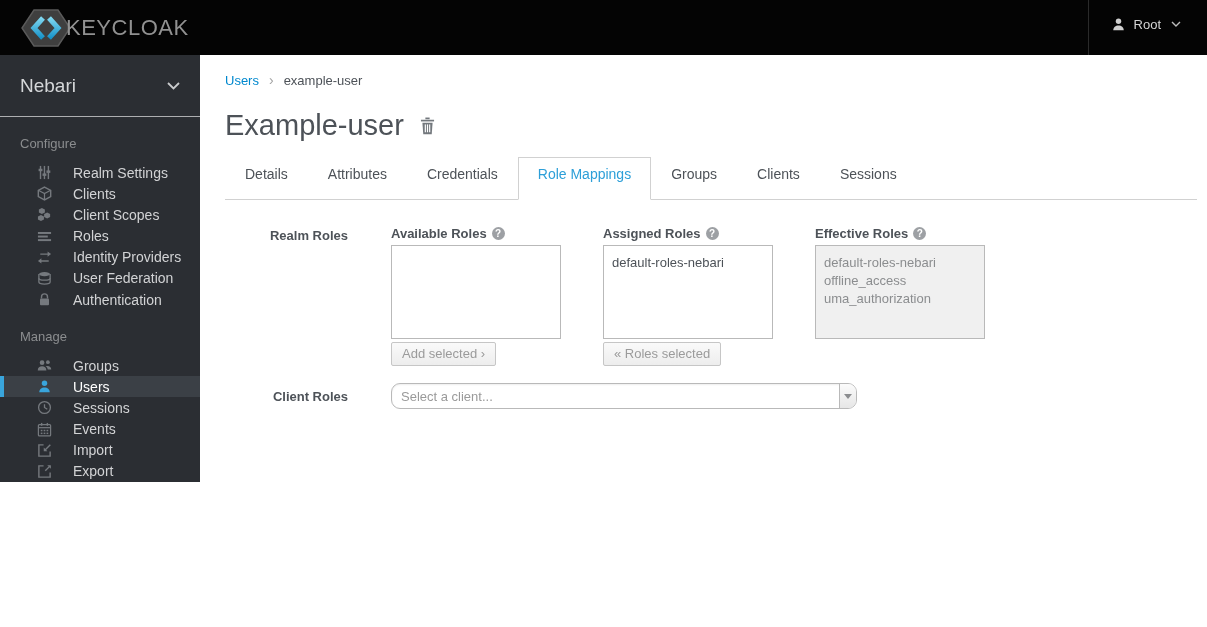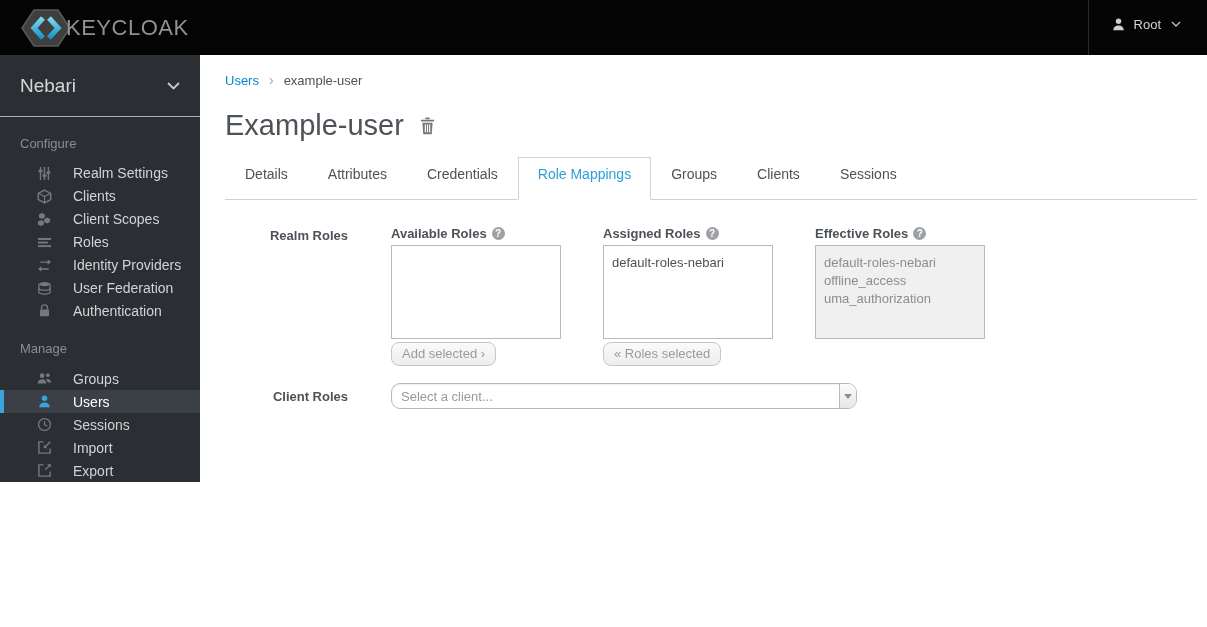--- a/index.html
+++ b/index.html
@@ -55,21 +55,21 @@
   .cols { display:flex; gap:42px; margin-left:43px; }
   .role-col { width:170px; }
   .col-label { display:flex; align-items:center; gap:5px; font-weight:600; margin-bottom:4px; }
   .help-icon { width:13px; height:13px; border-radius:50%; background:#9da0a4; color:#fff; font-size:10px;
     font-weight:700; display:inline-flex; align-items:center; justify-content:center; cursor:pointer; flex-shrink:0; }
   .listbox { height:94px; border:1px solid #b9b9b9; background:#fff; padding:8px 0; overflow:auto; cursor:default; }
   .listbox.disabled { background:#f0f0f0; }
   .lb-item { line-height:18px; padding:0 8px; color:#4d5258; white-space:nowrap; }
   .listbox.disabled .lb-item { color:#8b8d8f; }
   .lb-btn { margin-top:3px; padding:3px 10px 4px; font-size:13px; color:#9b9b9b;
-    background:linear-gradient(#fafafa,#ededed); border:1px solid #c6c6c6; border-radius:8px; cursor:pointer;
+    background:linear-gradient(#fafafa,#ededed); border:1px solid #c6c6c6; border-radius:2px; cursor:pointer;
     font-family:inherit; }
 
   .form-row.client { margin-top:17px; align-items:center; }
   .combo { width:466px; height:26px; margin-left:43px; border:1px solid #b9b9b9; border-radius:9px; background:#fff;
     display:flex; align-items:center; justify-content:space-between; overflow:hidden;
     box-shadow:inset 0 1px 2px rgba(0,0,0,.07); cursor:pointer; }
   .combo .ph { padding-left:9px; color:#9a9a9a; font-size:13px; }
   .combo-btn { width:17px; height:100%; border-left:1px solid #b9b9b9; background:linear-gradient(#fbfbfb,#e6e6e6);
     display:flex; align-items:center; justify-content:center; }
 
@@ -219,20 +219,37 @@
       <span class="icn">
         <svg width="15" height="15" viewBox="0 0 16 16">
           <circle cx="8" cy="8" r="6.3" fill="none" stroke="currentColor" stroke-width="1.4"></circle>
           <path d="M8 4.4V8l3 1.9" fill="none" stroke="currentColor" stroke-width="1.4"></path>
         </svg>
       </span>
       <span>Sessions</span>
     </div>
     <div class="nav-item">
       <span class="icn">
+        <svg width="15" height="15" viewBox="0 0 16 16" fill="currentColor">
+          <rect x="1.5" y="2.8" width="13" height="12" rx="1" fill="none" stroke="currentColor" stroke-width="1.3"></rect>
+          <rect x="1.5" y="5.4" width="13" height="1.3"></rect>
+          <rect x="4.2" y="1" width="1.5" height="3"></rect>
+            <rect x="10.3" y="1" width="1.5" height="3"></rect>
+          <rect x="4" y="8.3" width="1.8" height="1.6"></rect>
+            <rect x="7.1" y="8.3" width="1.8" height="1.6"></rect>
+            <rect x="10.2" y="8.3" width="1.8" height="1.6"></rect>
+          <rect x="4" y="11.3" width="1.8" height="1.6"></rect>
+            <rect x="7.1" y="11.3" width="1.8" height="1.6"></rect>
+            <rect x="10.2" y="11.3" width="1.8" height="1.6"></rect>
+        </svg>
+      </span>
+      <span>Events</span>
+    </div>
+    <div class="nav-item">
+      <span class="icn">
         <svg width="15" height="15" viewBox="0 0 16 16">
           <path d="M7 2H2v12h12V9" fill="none" stroke="currentColor" stroke-width="1.5"></path>
           <path d="M14.2 1.8 8.6 7.4" stroke="currentColor" stroke-width="1.5"></path>
           <polygon points="7.2,8.8 7.2,4.9 11.1,8.8" fill="currentColor"></polygon>
         </svg>
       </span>
       <span>Import</span>
     </div>
     <div class="nav-item">
       <span class="icn">

